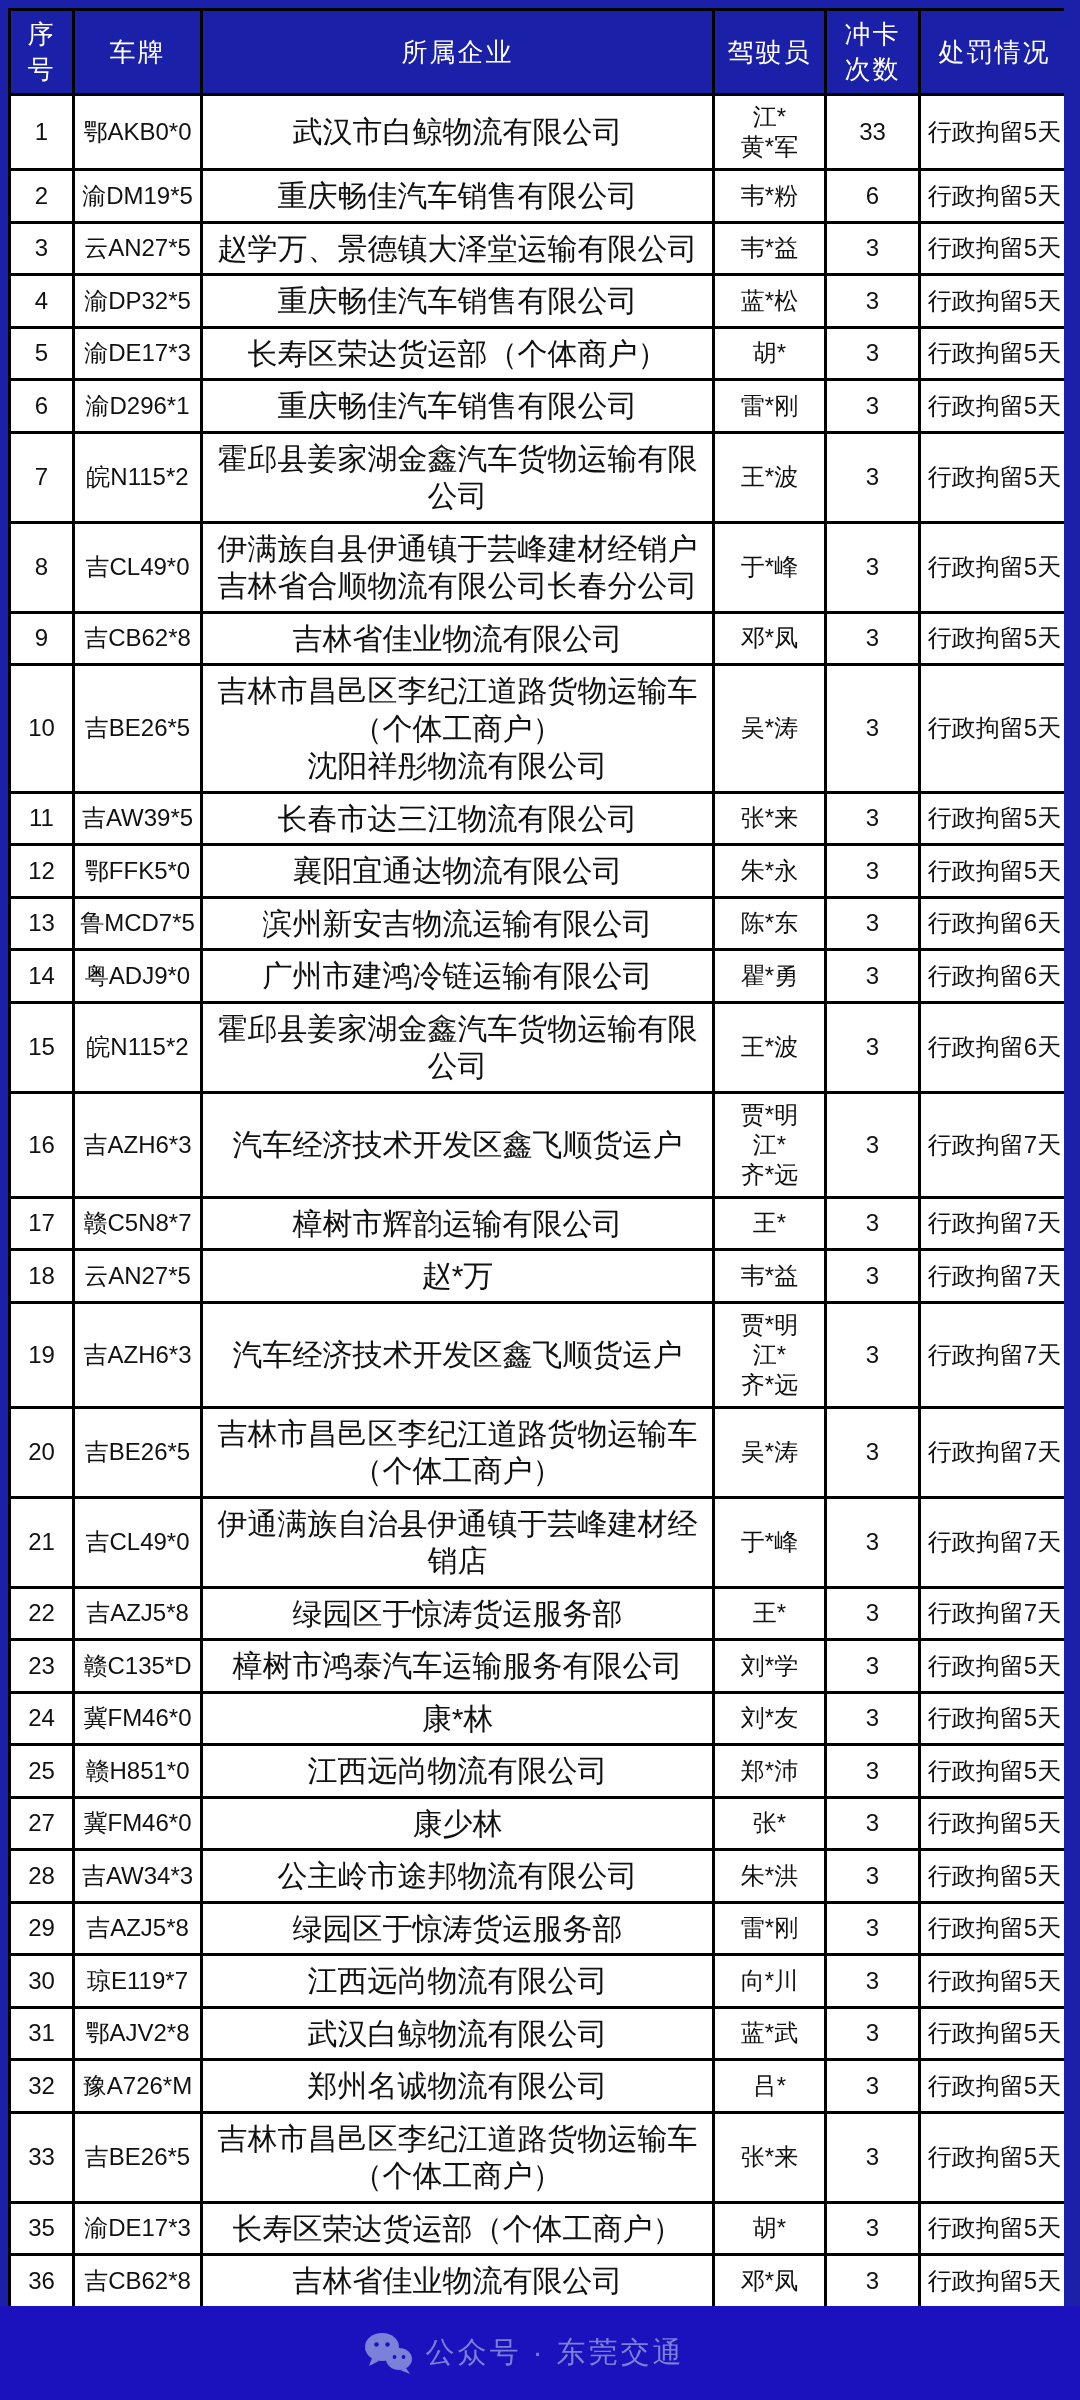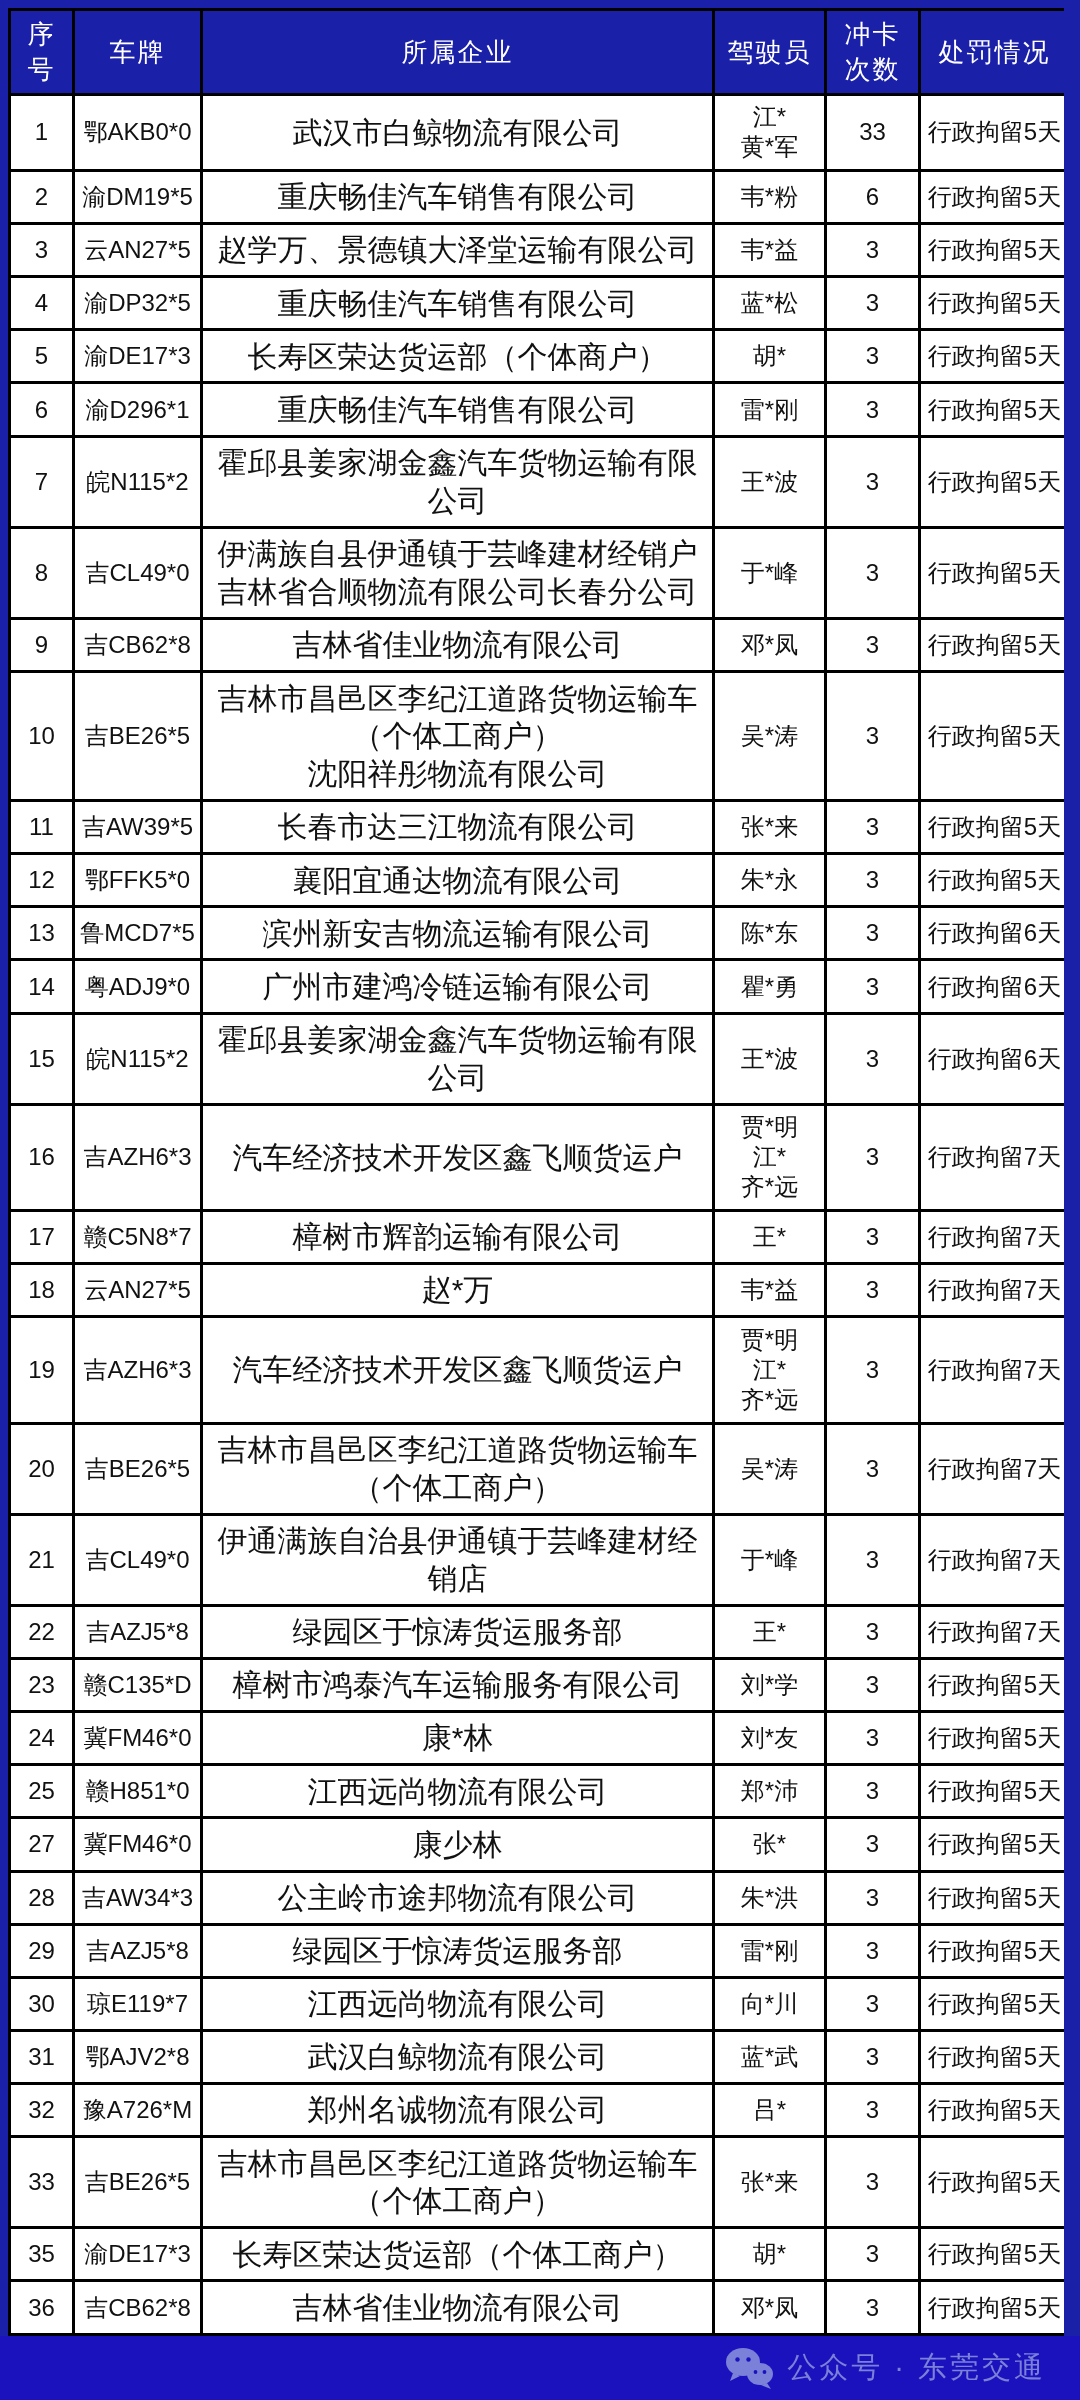--- a/index.html
+++ b/index.html
@@ -50,25 +50,25 @@
     line-height:1.25;
   }
   td.c-company{font-size:30px;}
   col.w-no{width:64px;}
   col.w-plate{width:128px;}
   col.w-company{width:512px;}
   col.w-driver{width:112px;}
   col.w-count{width:94px;}
   col.w-penalty{width:150px;}
   .footer{
-    height:64px;
+    height:94px;
     background:#1b12bd;
     display:flex;
     align-items:center;
-    justify-content:flex-end;
+    justify-content:center;
     padding-right:34px;
     gap:12px;
   }
   .footer .label{
     color:#7b80d8;
     font-size:29px;
     letter-spacing:3px;
   }
   .wechat-icon{width:52px;height:44px;display:block;}
 </style>

